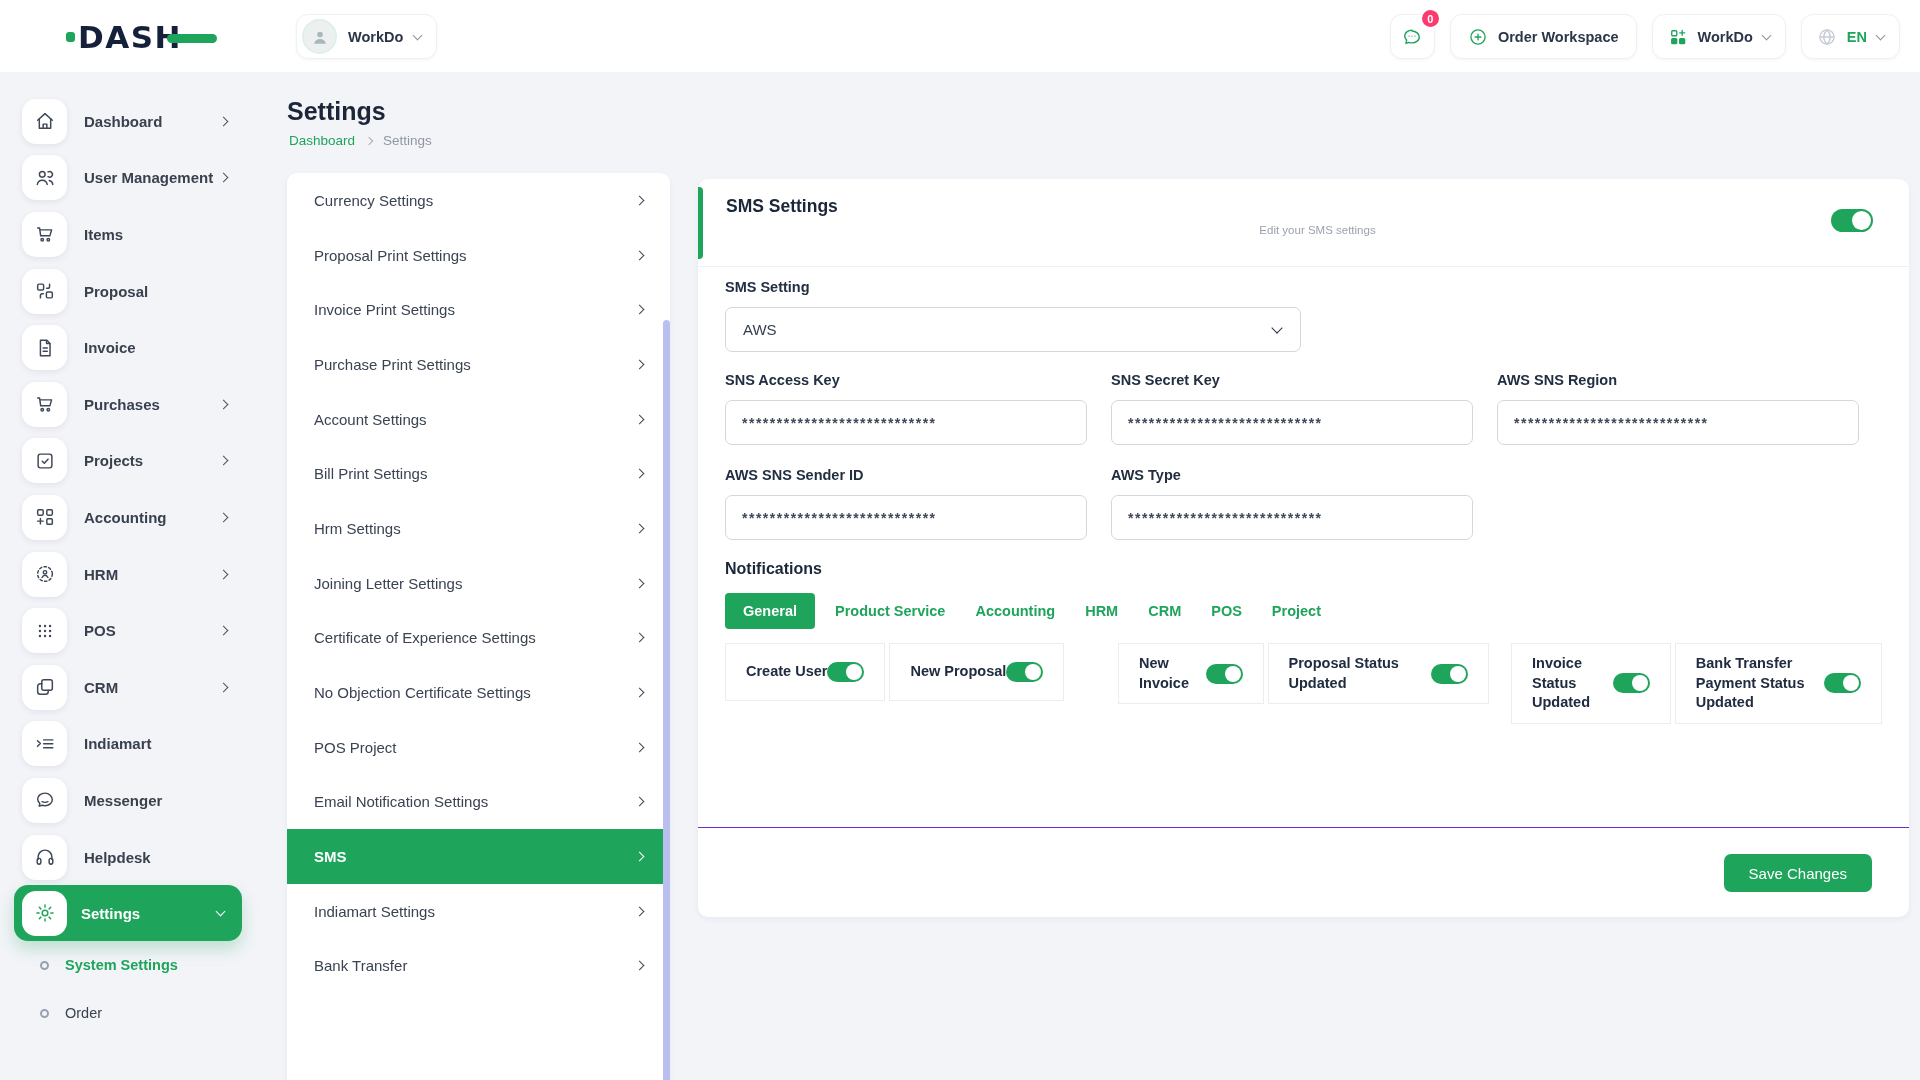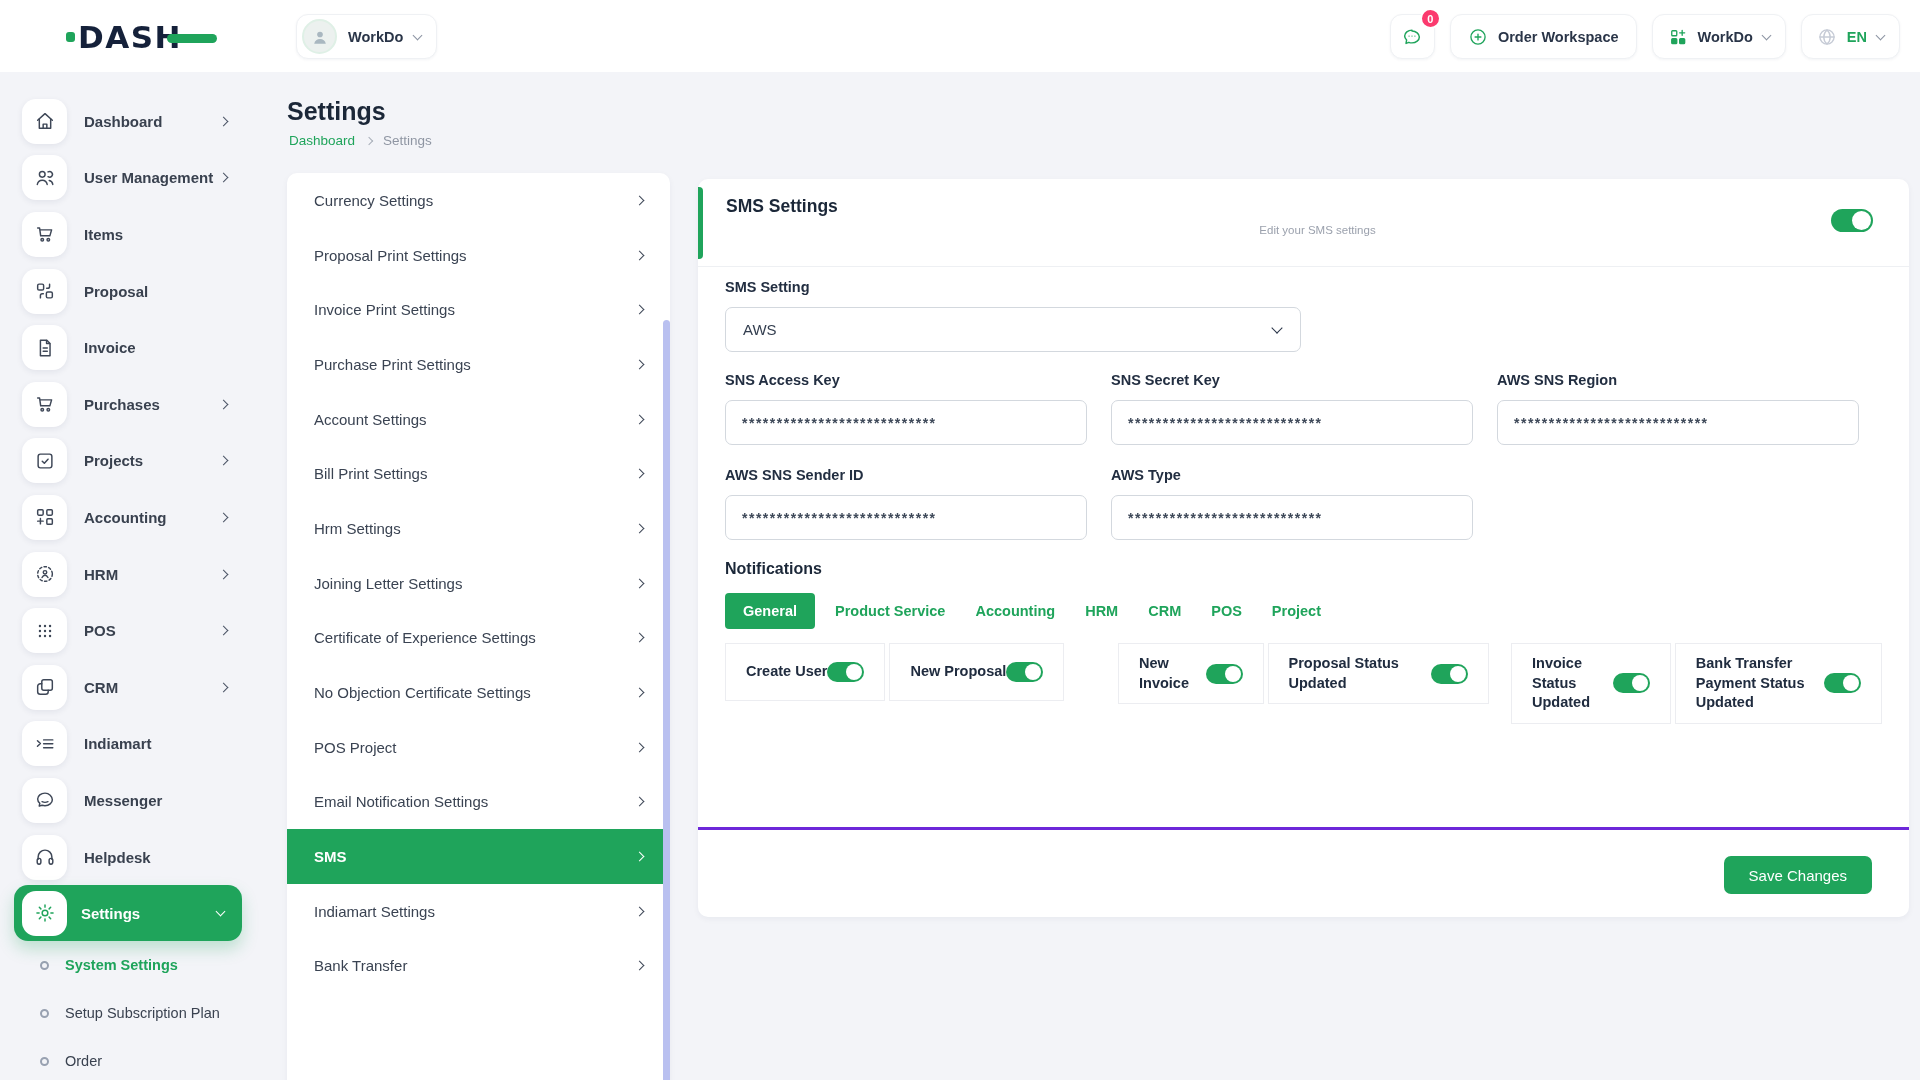--- a/index.html
+++ b/index.html
@@ -84,21 +84,21 @@
   .tg-grid { display:flex; gap:22px; margin-top:14px; align-items:flex-start; }
   .tg-col { width:371px; display:flex; flex-direction:row; gap:4px; }
   .tg-cell { border:1px solid #ECEDF1; background:#fff; display:flex; align-items:center; justify-content:space-between; padding:10px 20px; min-height:58px; }
   .tg-lbl { font-size:14.5px; font-weight:600; color:#202C3F; line-height:1.35; max-width:240px; }
 
   .toggle { width:37px; height:20px; border-radius:10px; background:#1FA45B; position:relative; display:inline-block; flex:none; cursor:pointer; }
   .toggle::after { content:""; position:absolute; top:2px; right:2px; width:16px; height:16px; border-radius:50%; background:#fff; }
   .toggle.lg { width:42px; height:23px; border-radius:12px; }
   .toggle.lg::after { width:19px; height:19px; }
 
-  .panel-footer { position:absolute; left:0; right:0; bottom:0; height:90px; border-top:3px solid #6d28d9; }
+  .panel-footer { position:absolute; left:0; right:0; bottom:0; height:90px; border-top:1px solid #6d28d9; }
   .save-btn { position:absolute; right:37px; top:26px; height:38px; padding:0 25px; background:#1FA45B; color:#fff; border:none; border-radius:7px; font-family:"Liberation Sans",sans-serif; font-size:15px; font-weight:500; cursor:pointer; }
 
   svg.ic { width:22px; height:22px; fill:none; stroke:currentColor; stroke-width:1.6; stroke-linecap:round; stroke-linejoin:round; }
   svg.ic.sm { width:20px; height:20px; }
 </style>
 </head>
 <body>
 
 <div class="header">
   <div class="logo">
@@ -340,24 +340,20 @@
     <span class="nav-label">Settings</span>
     <span class="nav-chev chev down"></span>
   </div>
 
   <div class="sub-item active">
     <span class="donut"></span>
     <span class="sub-label">System Settings</span>
   </div>
   <div class="sub-item">
     <span class="donut"></span>
-    <span class="sub-label">Setup Subscription Plan</span>
-  </div>
-  <div class="sub-item">
-    <span class="donut"></span>
     <span class="sub-label">Order</span>
   </div>
 </div>
 
 <div class="page-title">Settings</div>
 <div class="breadcrumb">
   <span class="bc-link">Dashboard</span>
   <span class="bc-sep"></span>
   <span class="bc-cur">Settings</span>
 </div>

